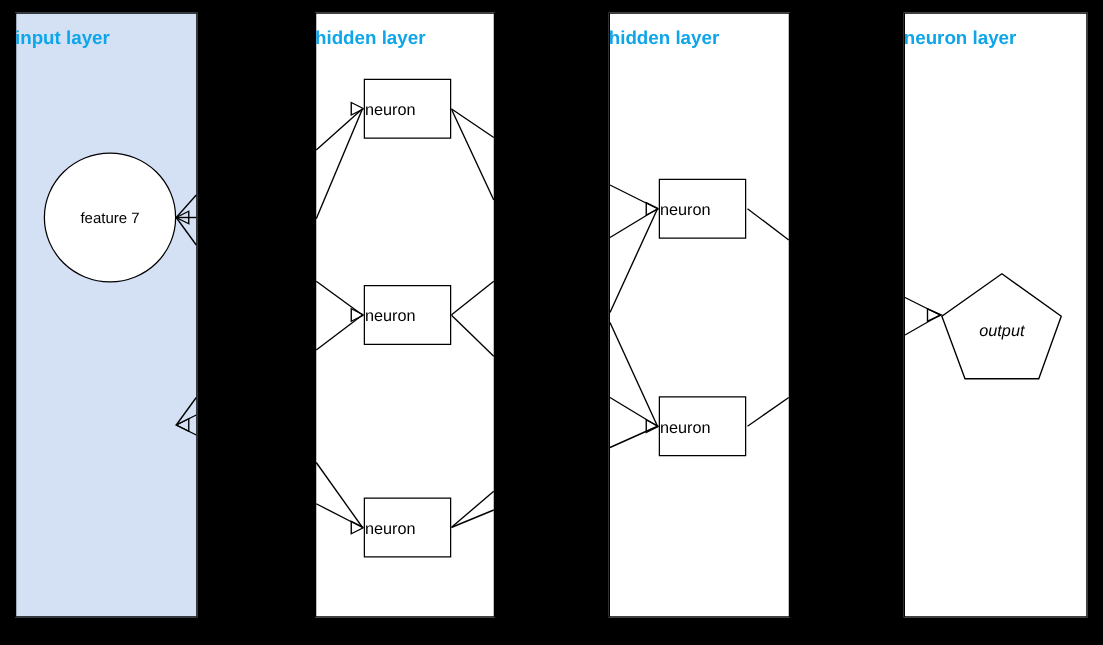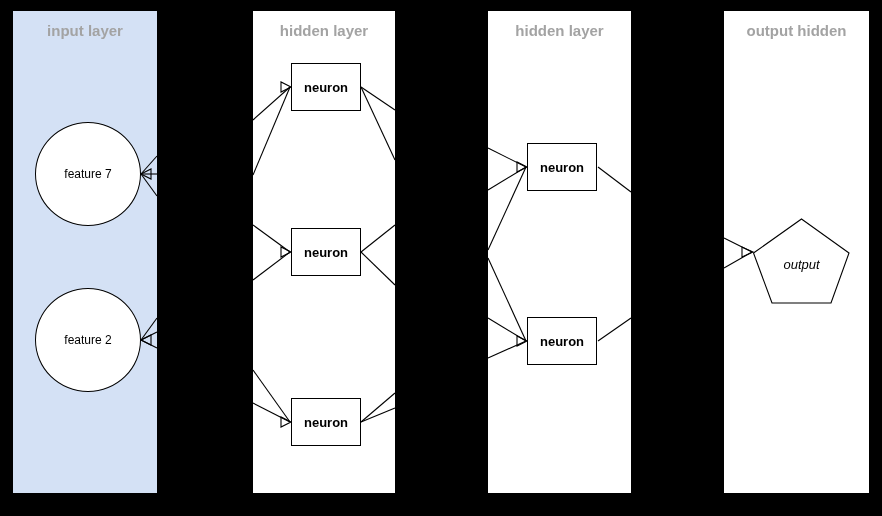--- a/index.html
+++ b/index.html
@@ -17,24 +17,23 @@
   }
   .layer-box {
     position: absolute;
     box-sizing: border-box;
     border: 1px solid #000000;
   }
   .layer-title {
     position: absolute;
     left: 0;
     right: 0;
-    text-align: center;
     font-weight: bold;
     font-size: 15px;
-    color: #a3a3a3;
+    color: #0ea5e9;
     line-height: 18px;
   }
   .node-circle {
     position: absolute;
     box-sizing: border-box;
     border: 1px solid #000000;
     border-radius: 50%;
     background: #ffffff;
     display: flex;
     align-items: center;
@@ -42,24 +41,22 @@
     font-size: 12px;
     color: #000000;
   }
   .node-rect {
     position: absolute;
     box-sizing: border-box;
     border: 1px solid #000000;
     background: #ffffff;
     display: flex;
     align-items: center;
-    justify-content: center;
     font-size: 13px;
     color: #000000;
-    font-weight: bold;
   }
   .node-pentagon-wrap {
     position: absolute;
   }
   .node-pentagon-label {
     position: absolute;
     left: 0;
     right: 0;
     text-align: center;
     font-size: 13px;
@@ -158,29 +155,26 @@
       <polygon class="arrowhead" points="753,252 742,247 742,257"></polygon>
     </g>
   </svg>
 
   <div class="layer-title" style="left:12px; width:146px; top:22px;">input layer</div>
 
   <div class="layer-title" style="left:252px; width:144px; top:22px;">hidden layer</div>
 
   <div class="layer-title" style="left:487px; width:145px; top:22px;">hidden layer</div>
 
-  <div class="layer-title" style="left:723px; width:147px; top:22px;">output hidden</div>
+  <div class="layer-title" style="left:723px; width:147px; top:22px;">neuron layer</div>
 
   <div class="node-circle" style="left:35px; top:122px; width:106px; height:104px;">
     <span>feature 7</span>
   </div>
 
-  <div class="node-circle" style="left:35px; top:288px; width:106px; height:104px;">
-    <span>feature 2</span>
-  </div>
 
   <div class="node-rect" style="left:291px; top:63px; width:70px; height:48px;">
     <span>neuron</span>
   </div>
 
   <div class="node-rect" style="left:291px; top:228px; width:70px; height:48px;">
     <span>neuron</span>
   </div>
 
   <div class="node-rect" style="left:291px; top:398px; width:70px; height:48px;">

